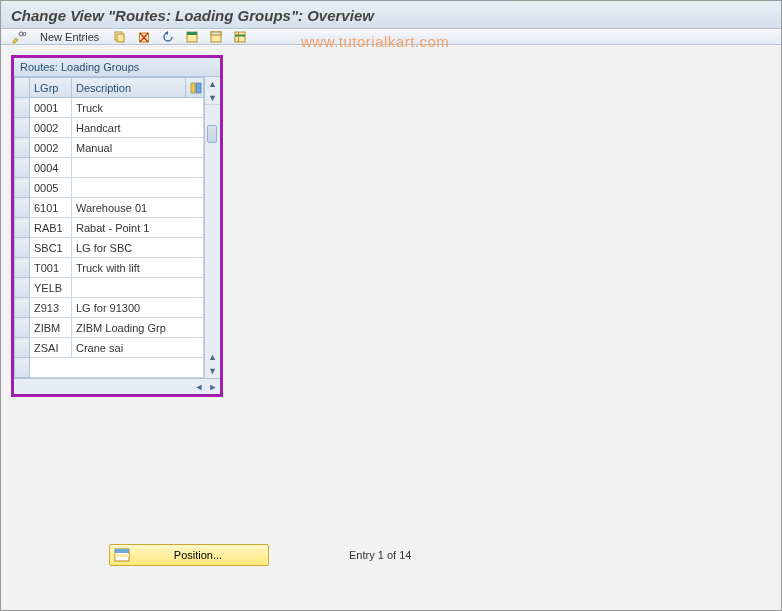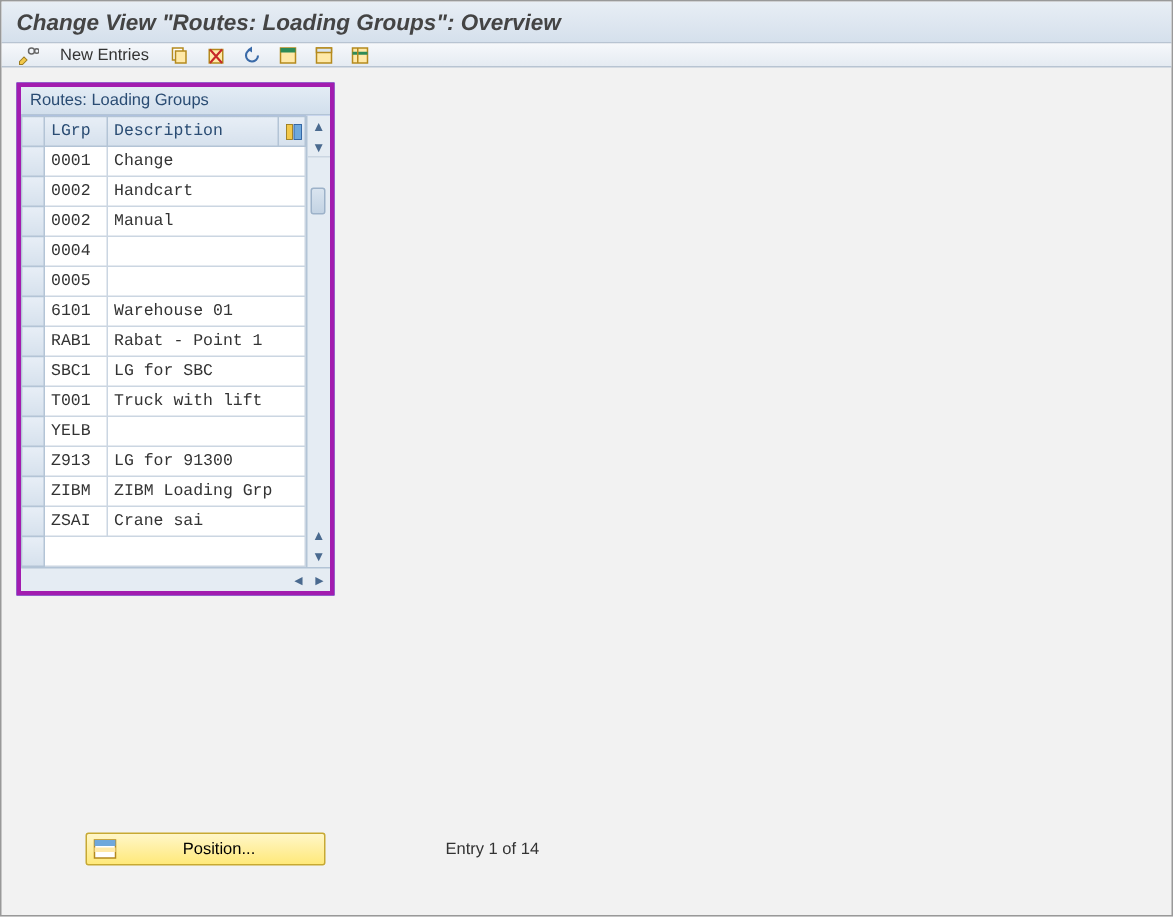--- a/index.html
+++ b/index.html
@@ -84,21 +84,20 @@
     }
     .grid-wrap {
       display:flex;
       background:#eef3f8;
     }
     .grid {
       flex:1;
       border-collapse: collapse;
       width: 100%;
       table-layout: fixed;
-      font-family: Liberation Mono, monospace;
     }
     .grid th {
       background: linear-gradient(#e7eef6,#d6e1ed);
       border:1px solid #b3c4d6;
       font-weight: normal;
       font-size:11px;
       color:#2a4c73;
       text-align:left;
       padding:2px 4px;
       height:20px;
@@ -161,25 +160,25 @@
     }
     .hscroll .harrow {
       width:14px; height:14px;
       display:flex; align-items:center; justify-content:center;
       color:#4a6a8f; font-size:9px; cursor:pointer;
     }
     .empty-row td { background:#fff; height:20px; }
     .bottom-strip {
       position:absolute;
       left:0; right:0;
-      bottom:33px;
+      bottom:44px;
       display:flex;
       align-items:center;
       gap:80px;
-      padding-left:56px;
+      padding-left:108px;
     }
     .pos-btn {
       background: linear-gradient(#fff6c8,#ffe97a);
       border:1px solid #c7a933;
       padding:3px 8px 3px 4px;
       font-size:11px;
       cursor:pointer;
       display:inline-flex;
       align-items:center;
       gap:6px;
@@ -244,20 +243,21 @@
       <rect x="2" y="2" width="10" height="3" fill="#d9e4ef" stroke="#b58a1e"></rect>
     </svg>
   </span>
   <span class="tb-btn" title="Configuration / Print">
     <svg width="14" height="14" viewBox="0 0 14 14">
       <rect x="2" y="2" width="10" height="10" fill="#ffe9a8" stroke="#b58a1e"></rect>
       <line x1="2" y1="5.5" x2="12" y2="5.5" stroke="#2e8b57" stroke-width="2"></line>
       <line x1="5.5" y1="2" x2="5.5" y2="12" stroke="#b58a1e"></line>
     </svg>
   </span>
+  <span class="watermark">www.tutorialkart.com</span>
 </div>
 
 <div class="work-area">
   <div class="panel">
     <div class="panel-header">Routes: Loading Groups</div>
     <div class="grid-wrap">
       <table class="grid">
         <thead>
           <tr>
             <th class="col-sel"></th>
@@ -269,21 +269,21 @@
                 <rect x="6" y="1" width="5" height="10" fill="#6fa8dc" stroke="#2b5e9e" stroke-width="0.6"></rect>
               </svg>
             </th>
           </tr>
         </thead>
         <tbody id="grid-body">
 
         <tr>
               <td class="sel col-sel"></td>
               <td class="col-lgrp">0001</td>
-              <td colspan="2" class="col-desc">Change</td>
+              <td colspan="2" class="col-desc">Truck</td>
             </tr>
             <tr>
               <td class="sel col-sel"></td>
               <td class="col-lgrp">0002</td>
               <td colspan="2" class="col-desc">Handcart</td>
             </tr>
             <tr>
               <td class="sel col-sel"></td>
               <td class="col-lgrp">0002</td>
               <td colspan="2" class="col-desc">Manual</td>

